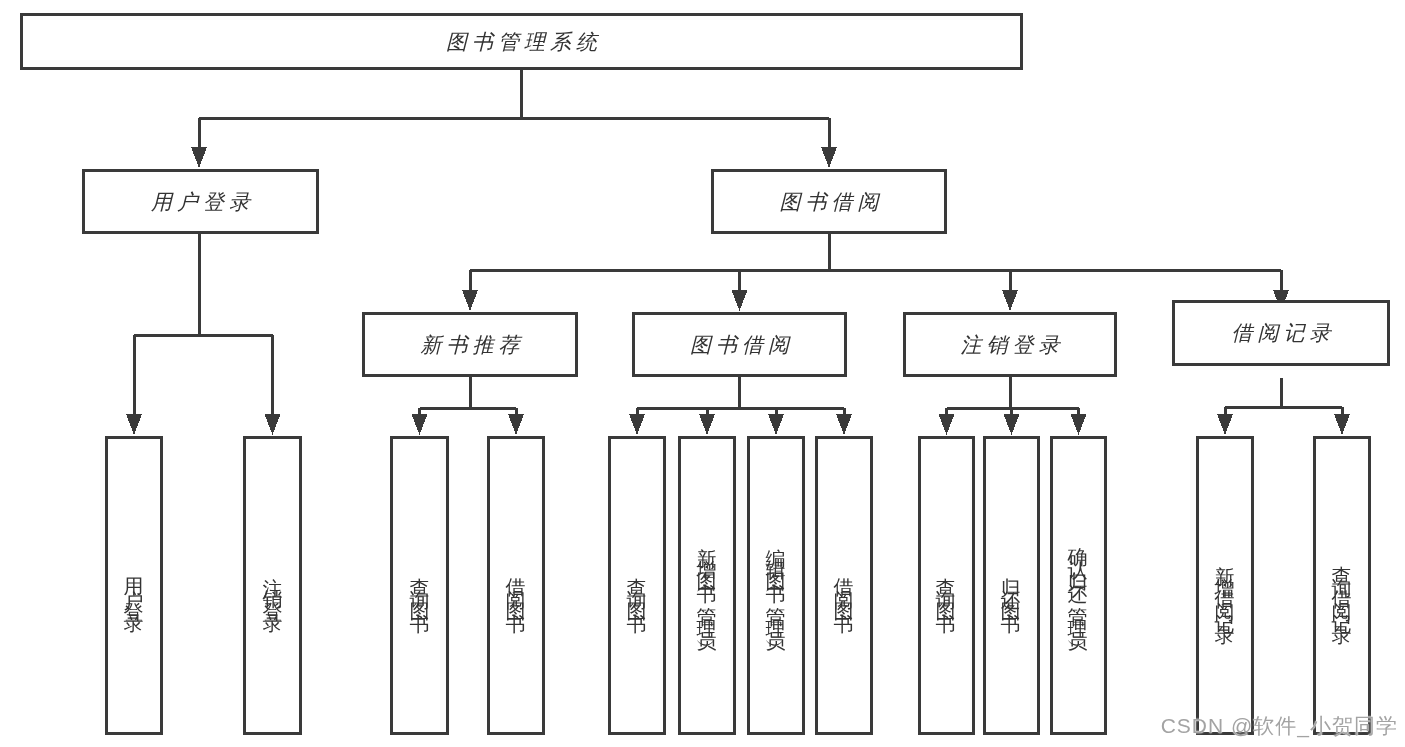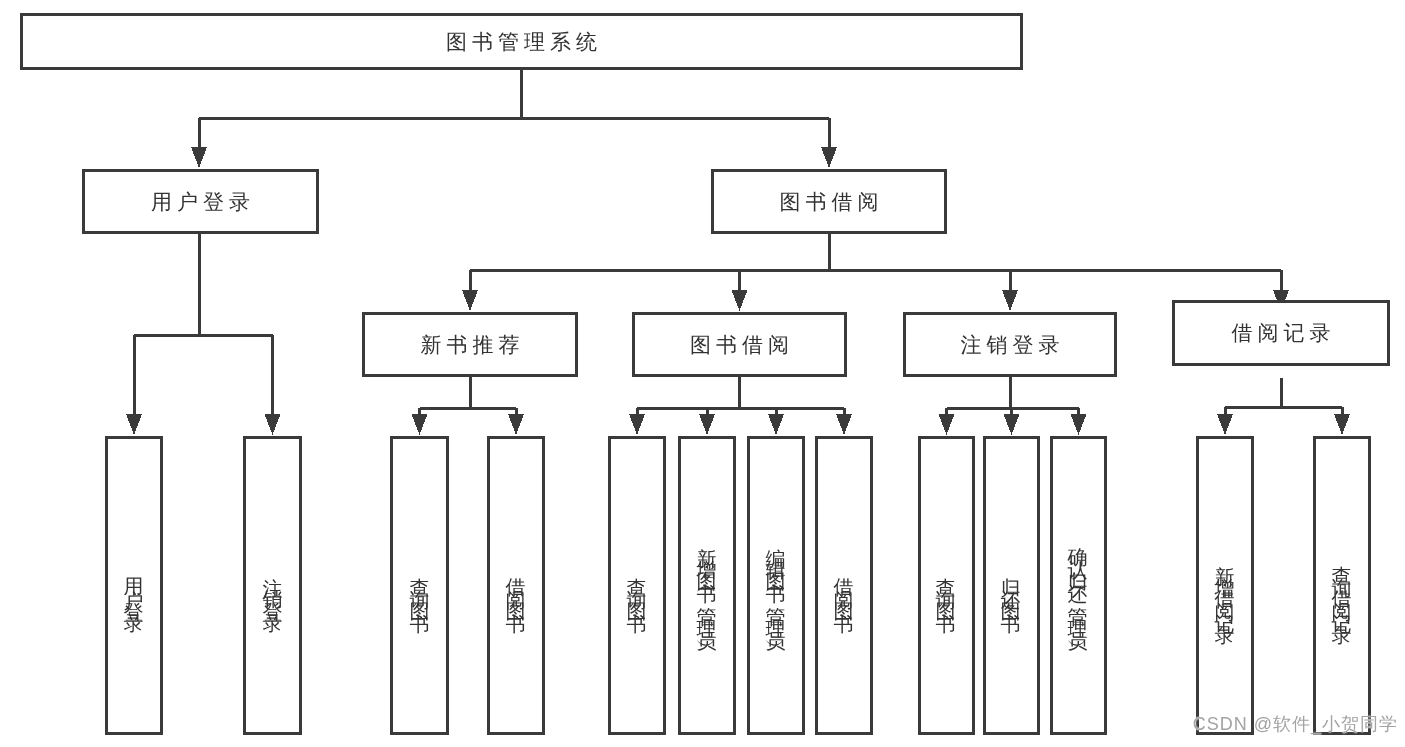--- a/index.html
+++ b/index.html
@@ -18,32 +18,33 @@
   svg.connectors{position:absolute;left:0;top:0;width:1405px;height:747px;}
   svg.connectors path{stroke:var(--line);stroke-width:3;fill:none;}
   svg.connectors polygon{fill:var(--line);stroke:none;}
 
   .node{
     position:absolute;box-sizing:border-box;background:#fff;
     border:3px solid var(--line);
     display:flex;align-items:center;justify-content:center;
     font-size:21px;letter-spacing:5px;text-indent:5px;
     white-space:nowrap;
+    font-style:italic;
   }
   .leaf{
     position:absolute;box-sizing:border-box;background:#fff;
     border:3px solid var(--line);
     writing-mode:vertical-rl;text-orientation:mixed;
     text-align:center;
     font-size:20px;letter-spacing:12px;
     line-height:52px;
   }
   .watermark{
     position:absolute;right:7px;top:712px;
-    font-size:18px;color:var(--wm);
+    font-size:21px;color:var(--wm);
     text-shadow:0 0 2px #fff,0 0 1px #fff;
     letter-spacing:1px;white-space:nowrap;
   }
 </style>
 </head>
 <body>
 
 <div class="canvas">
 
   <svg class="connectors" viewBox="0 0 1405 747" shape-rendering="crispEdges">

